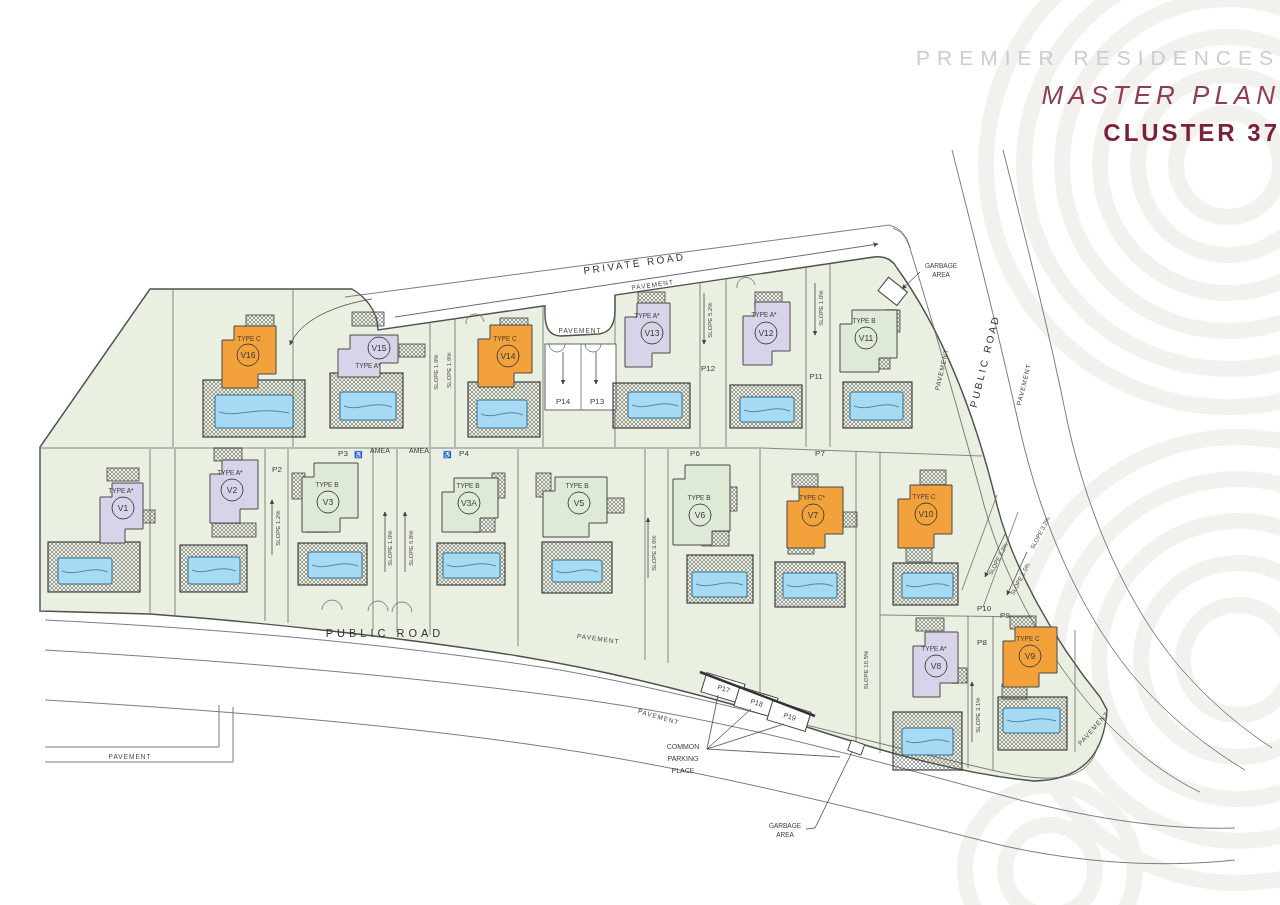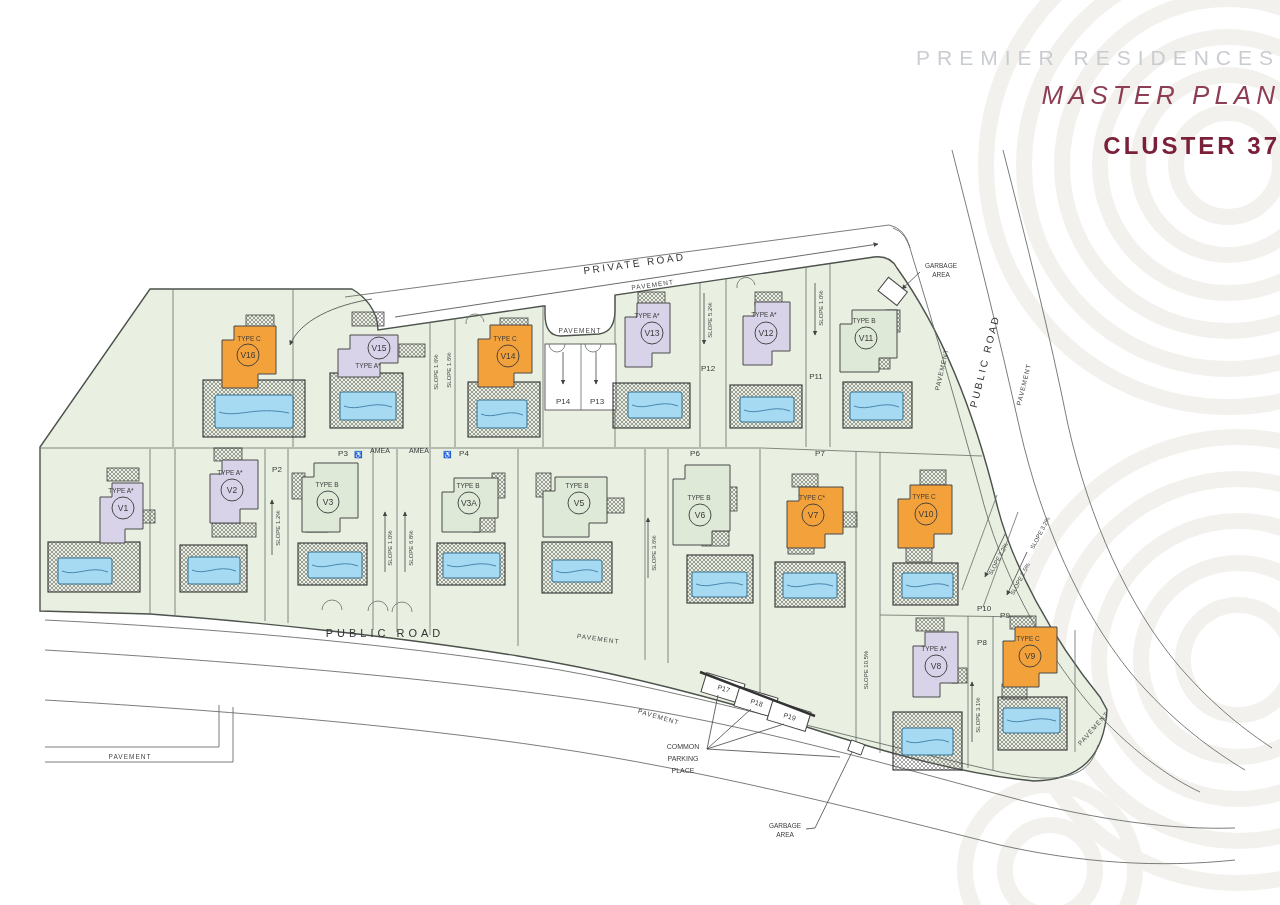--- a/index.html
+++ b/index.html
@@ -2,21 +2,21 @@
 <html><head>
 <meta charset="utf-8">
 <style>
   html,body{margin:0;padding:0;background:#ffffff;}
   .canvas{position:relative;width:1280px;height:905px;background:#ffffff;overflow:hidden;
           font-family:"Liberation Sans",sans-serif;padding-left:46px;}
   .plan-svg{position:absolute;left:0;top:0;}
   .titleblock{position:absolute;top:46px;right:46px;text-align:right;z-index:5;}
   .brand{font-size:21px;letter-spacing:7px;color:#c9ccd1;font-weight:400;}
   .plan-title{font-size:26px;letter-spacing:5px;color:#8e3e54;font-weight:400;margin-top:10px;font-style:italic;}
-  .cluster-title{font-size:24px;letter-spacing:3px;color:#7a2038;font-weight:700;margin-top:21px;}
+  .cluster-title{font-size:24px;letter-spacing:3px;color:#7a2038;font-weight:700;margin-top:8px;}
   text{fill:#3a3a3a;font-family:"Liberation Sans",sans-serif;}
   .t7{font-size:7px;text-anchor:middle;}
   .t65{font-size:6.5px;text-anchor:middle;}
   .t8{font-size:8px;text-anchor:middle;}
   .vid{font-size:8.5px;text-anchor:middle;}
   .roadlbl{font-size:11px;letter-spacing:4px;text-anchor:middle;fill:#333;}
   .roadlbl2{font-size:10px;letter-spacing:2.5px;text-anchor:middle;fill:#333;}
   .pav{font-size:6.5px;letter-spacing:1px;text-anchor:middle;fill:#444;}
   .slope{font-size:6px;text-anchor:middle;fill:#444;}
   .thin{stroke:#66706a;stroke-width:0.8;fill:none;}

